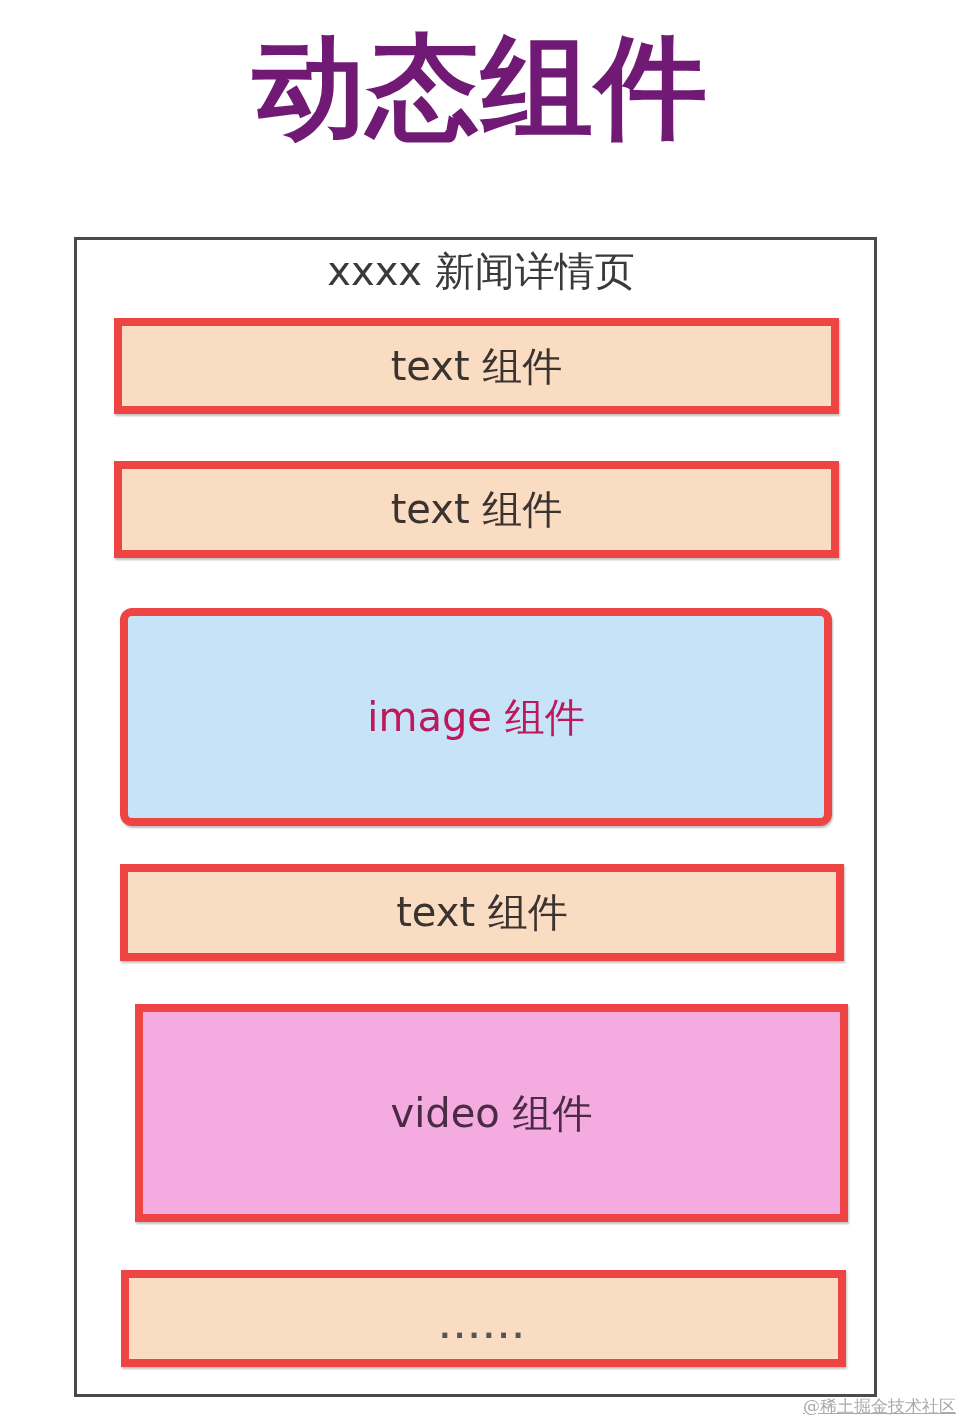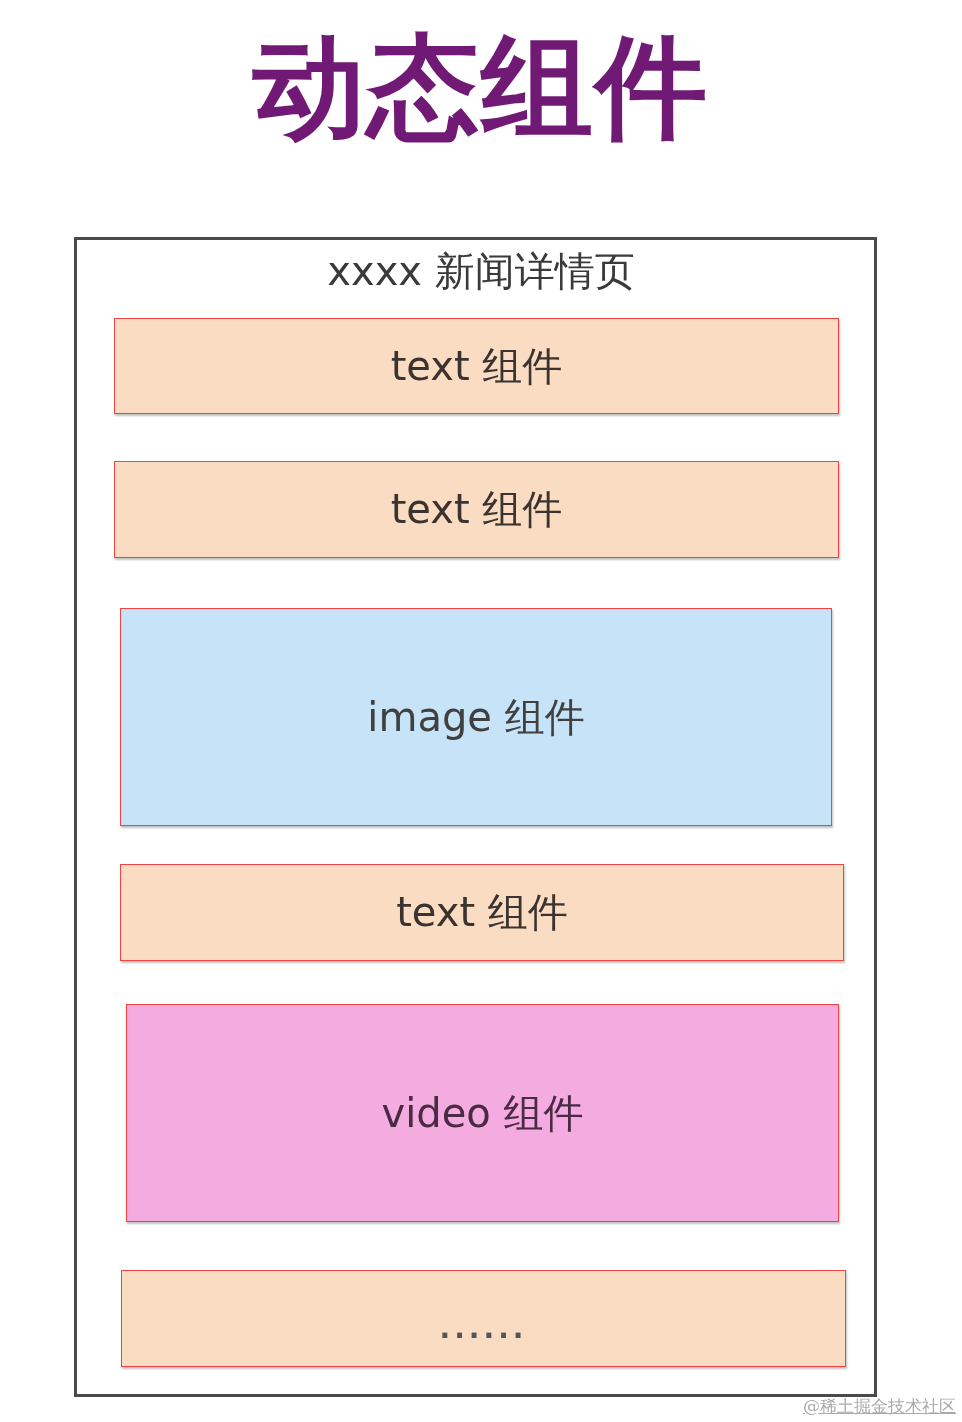--- a/index.html
+++ b/index.html
@@ -15,28 +15,28 @@
     }
     .frame {
       position: absolute; left: 74px; top: 237px; width: 803px; height: 1160px;
       border: 3px solid #4a4a4a; background: #fff; box-sizing: border-box;
     }
     .frame-title {
       position: absolute; left: 0; top: 243px; width: 962px; text-align: center;
       font-size: 40px; color: #3a3a3a; line-height: 56px;
     }
     .box {
-      position: absolute; box-sizing: border-box; border: 1px solid #ef4444;
+      position: absolute; box-sizing: border-box; border: 8px solid #ef4444;
       display: flex; align-items: center; justify-content: center;
       font-size: 40px; color: #3b3330;
       box-shadow: 1px 2px 2px rgba(0,0,0,0.25);
     }
     .box.text, .box.more { background: #f9dcc2; }
-    .box.image { background: #c6e3f8; color: #404040; }
-    .box.video { background: #f4abe0; color: #4a2a44; }
+    .box.image { background: #c6e3f8; color: #be185d; border-radius: 12px; }
+    .box.video { background: #f4abe0; color: #4a2a44; margin-left: 9px; }
     .box.more span { letter-spacing: 4px; font-size: 28px; font-weight: bold; color: #555; position: relative; top: 10px; }
     .watermark {
       position: absolute; right: 6px; bottom: 4px; font-size: 17px; color: #aaaaaa;
       font-family: "DejaVu Serif", serif;
       text-decoration: underline;
     }
   </style>
 </head>
 <body>
 

